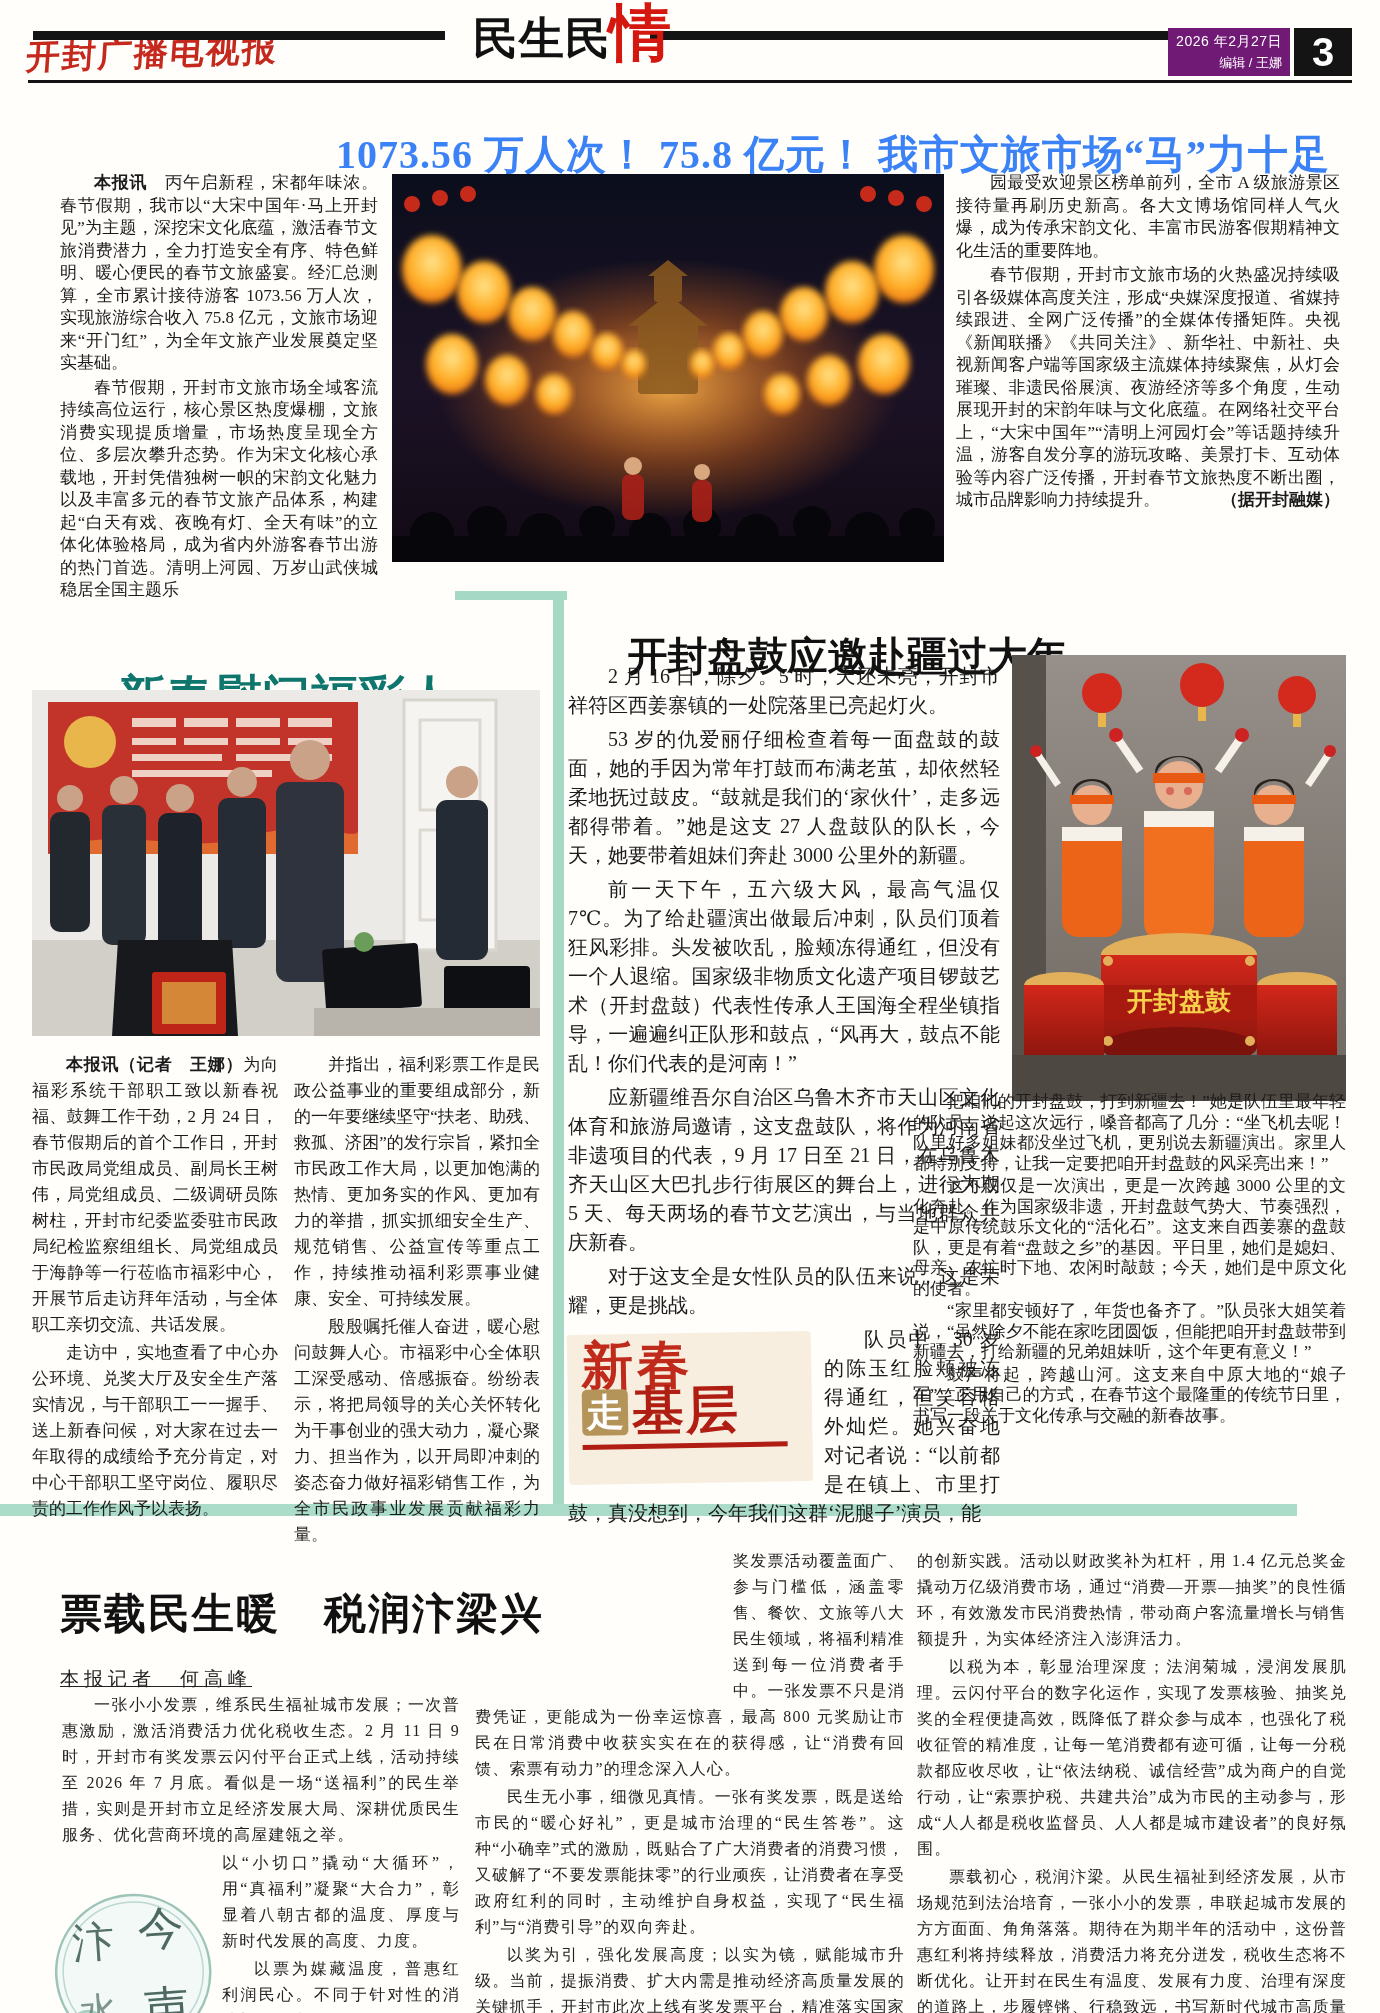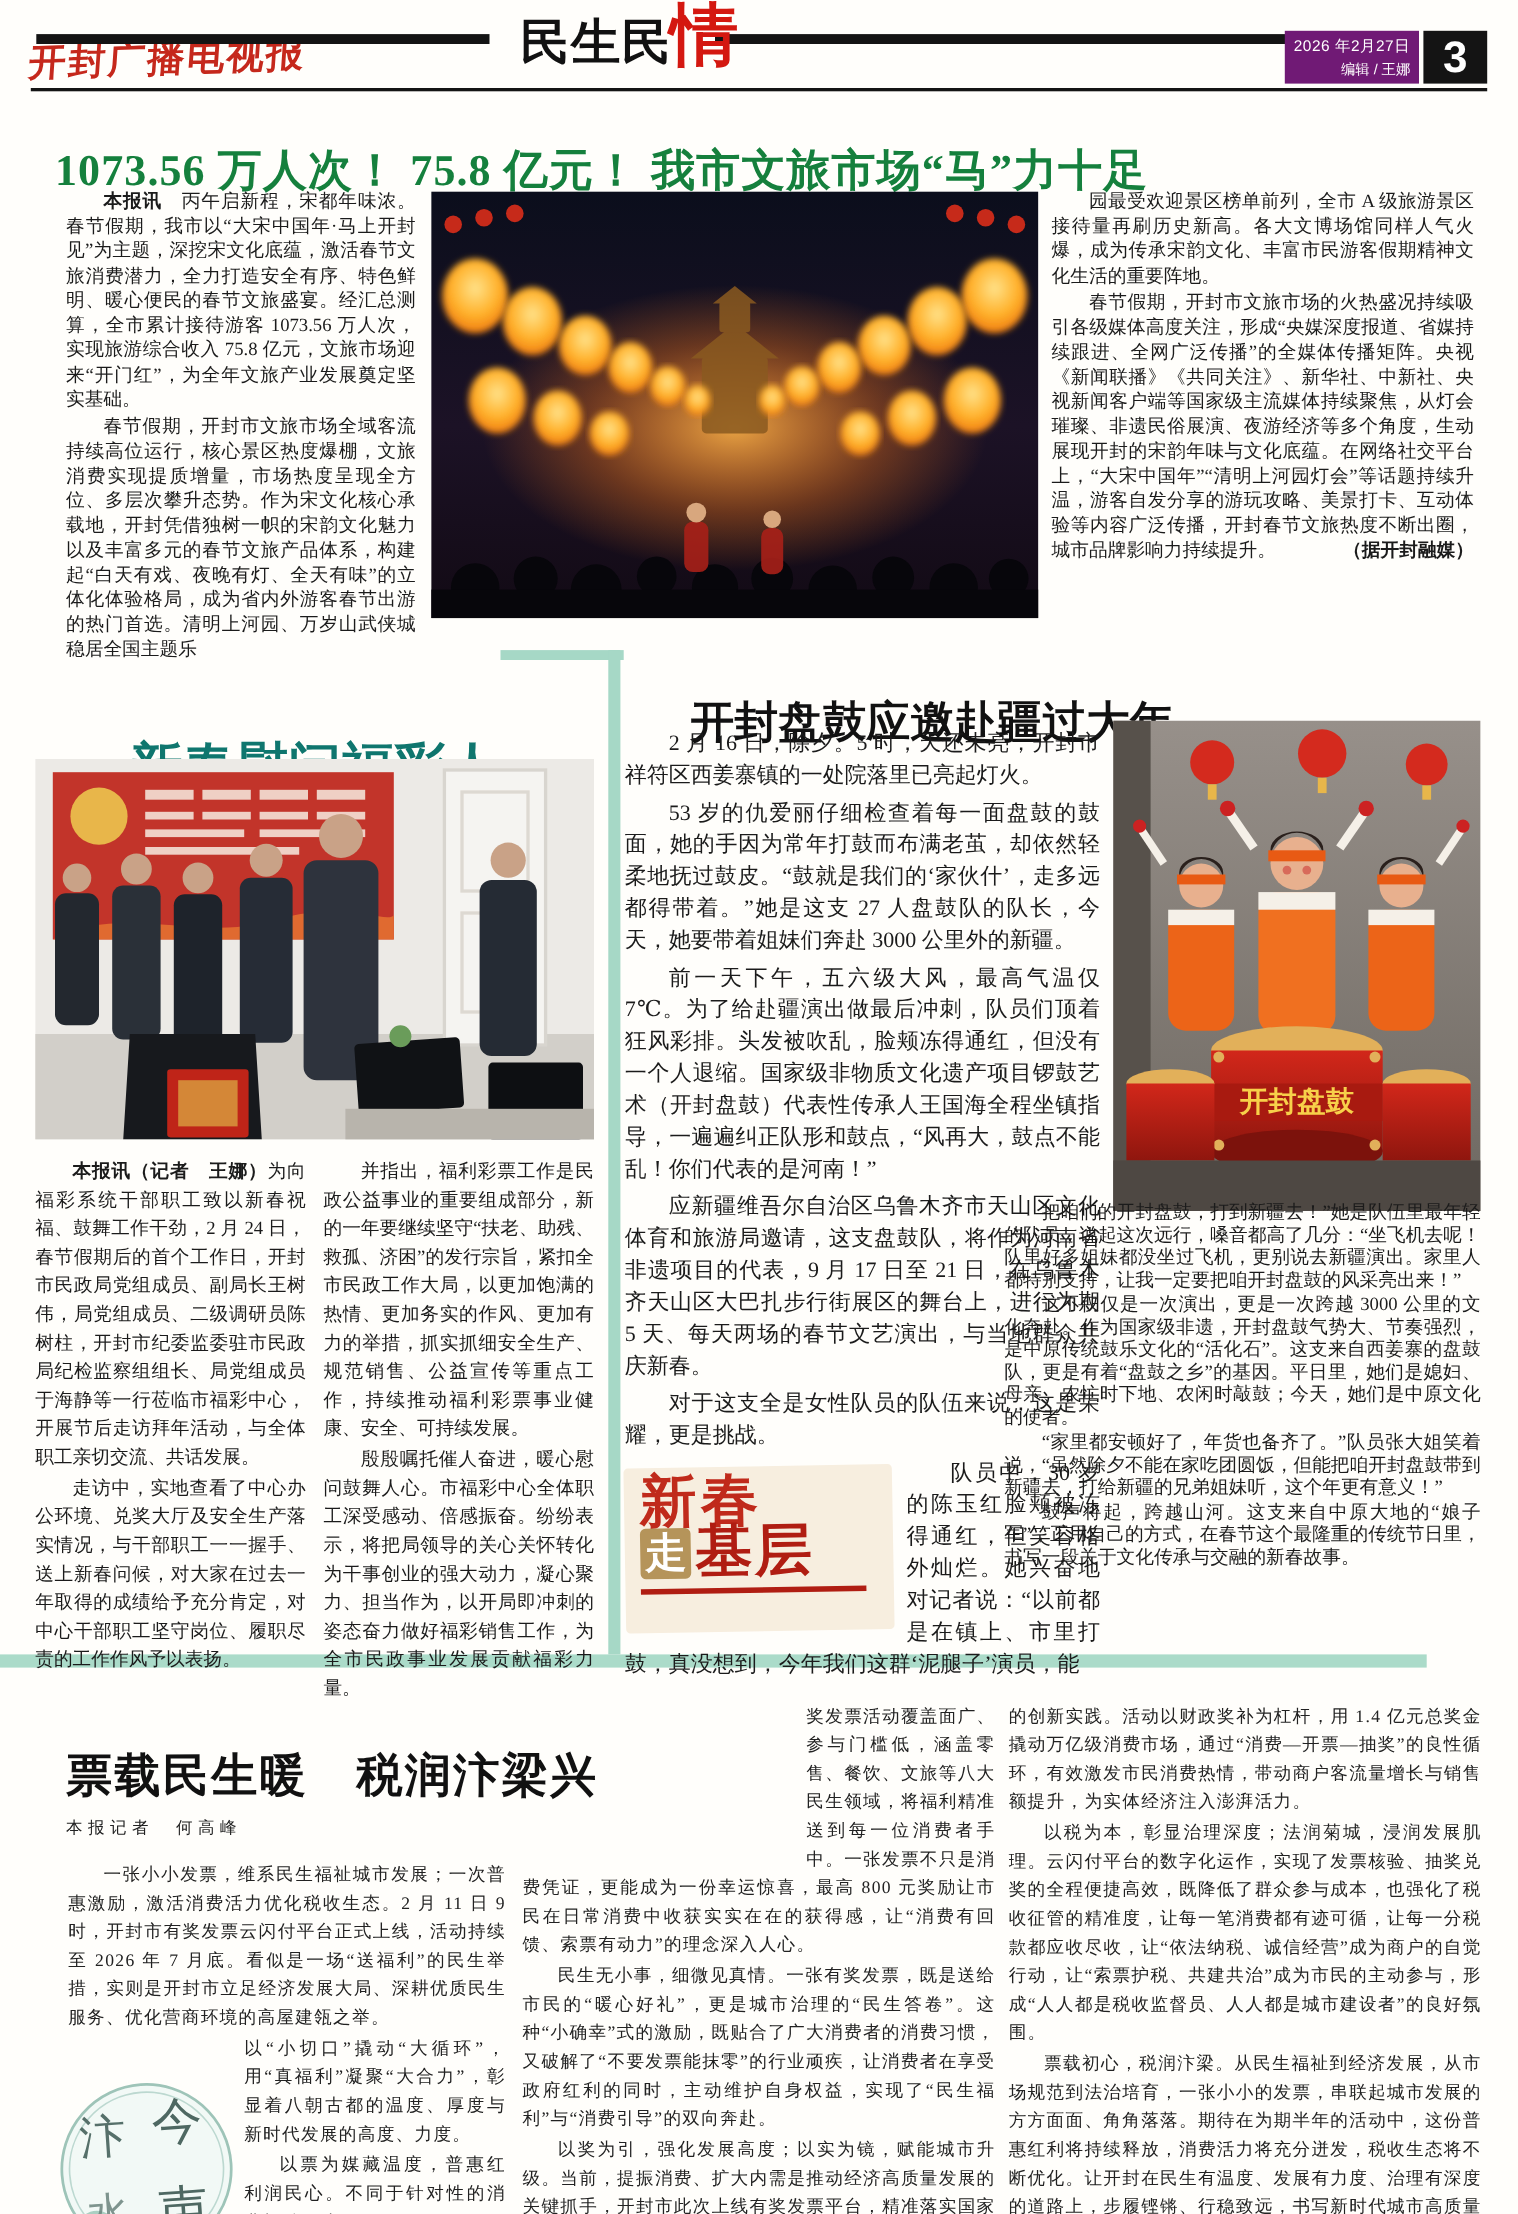--- a/index.html
+++ b/index.html
@@ -26,22 +26,22 @@
             font-size:40px;font-weight:900;text-align:center;line-height:48px;
             font-family:"Liberation Sans",sans-serif;}
   .header-rule{position:absolute;left:28px;top:80px;width:1324px;height:3px;background:#141414;}
 
   
   .p{margin:0 0 2px 0;text-indent:2em;text-align:justify;}
   .lead{font-family:"Liberation Sans",sans-serif;font-weight:bold;}
   .credit{float:right;font-weight:bold;}
 
   
-  .a1-headline{position:absolute;left:50px;top:100px;width:1280px;text-align:left;
-               font-size:40px;font-weight:900;letter-spacing:1px;color:#15803d;}
+  .a1-headline{position:absolute;left:50px;top:100px;width:1280px;text-align:right;
+               font-size:40px;font-weight:900;letter-spacing:1px;color:#3b82f6;}
   .a1-col{position:absolute;top:172px;font-size:17px;line-height:22.5px;}
   .a1-col1{left:60px;width:318px;}
   .a1-col2{left:956px;width:384px;}
   .a1-photo{position:absolute;left:392px;top:174px;width:552px;height:388px;}
 
   
   .teal-corner{position:absolute;left:455px;top:591px;width:112px;height:9px;background:#a6d8c6;}
   .teal-vbar{position:absolute;left:553px;top:591px;width:11px;height:913px;background:#a6d8c6;}
   .teal-band{position:absolute;left:0;top:1504px;width:1297px;height:12px;background:#abdbc9;}
 
@@ -65,21 +65,21 @@
   .badge .row1{font-size:52px;font-weight:900;color:#c02a1b;letter-spacing:4px;line-height:1;}
   .badge .row2{display:flex;align-items:center;margin-top:-6px;}
   .badge .zou{display:inline-block;width:46px;height:46px;background:#b5945a;color:#fff;
               font-size:38px;font-weight:900;text-align:center;line-height:46px;border-radius:5px;}
   .badge .jiceng{font-size:52px;font-weight:900;color:#b01d12;letter-spacing:2px;line-height:1;margin-left:4px;}
   .badge .underline{width:205px;height:5px;background:#b01d12;margin-top:6px;}
 
   
   .a4-headline-block{position:absolute;left:60px;top:1586px;width:660px;}
   .a4-headline{font-size:42px;font-weight:900;color:#111;letter-spacing:2px;}
-  .a4-byline{font-size:15px;letter-spacing:5px;margin-top:10px;color:#222;}
+  .a4-byline{font-size:19px;letter-spacing:5px;margin-top:24px;color:#222;text-decoration:underline;}
   .a4-col{font-size:16px;line-height:26px;letter-spacing:1.2px;color:#222;}
   .a4-col1{position:absolute;left:62px;top:1692px;width:398px;}
   .a4-col2{position:absolute;left:475px;top:1548px;width:430px;}
   .a4-col3{position:absolute;left:917px;top:1548px;width:430px;}
   .headline-spacer{float:left;width:258px;height:138px;}
   .seal-float{float:left;width:162px;height:230px;margin:4px 8px 0 -10px;}
 
   .photo-frame{display:block;}
 </style>
 </head>

